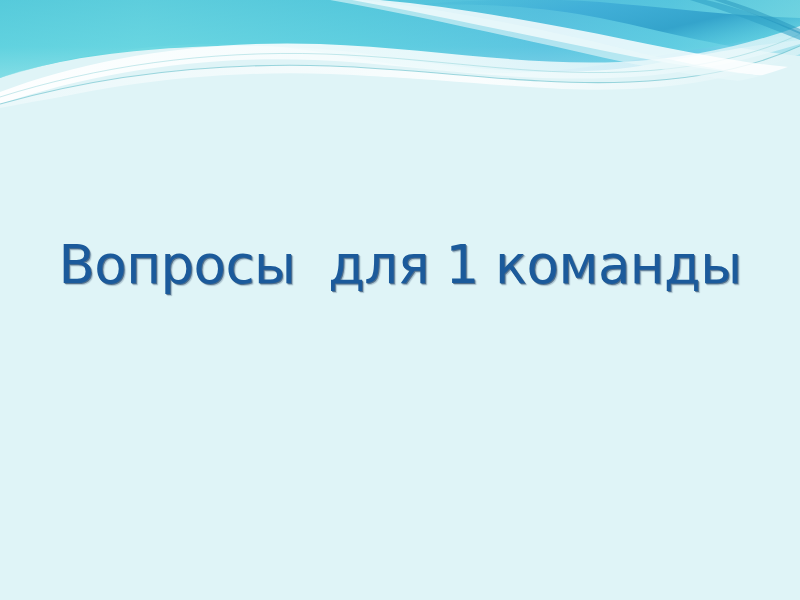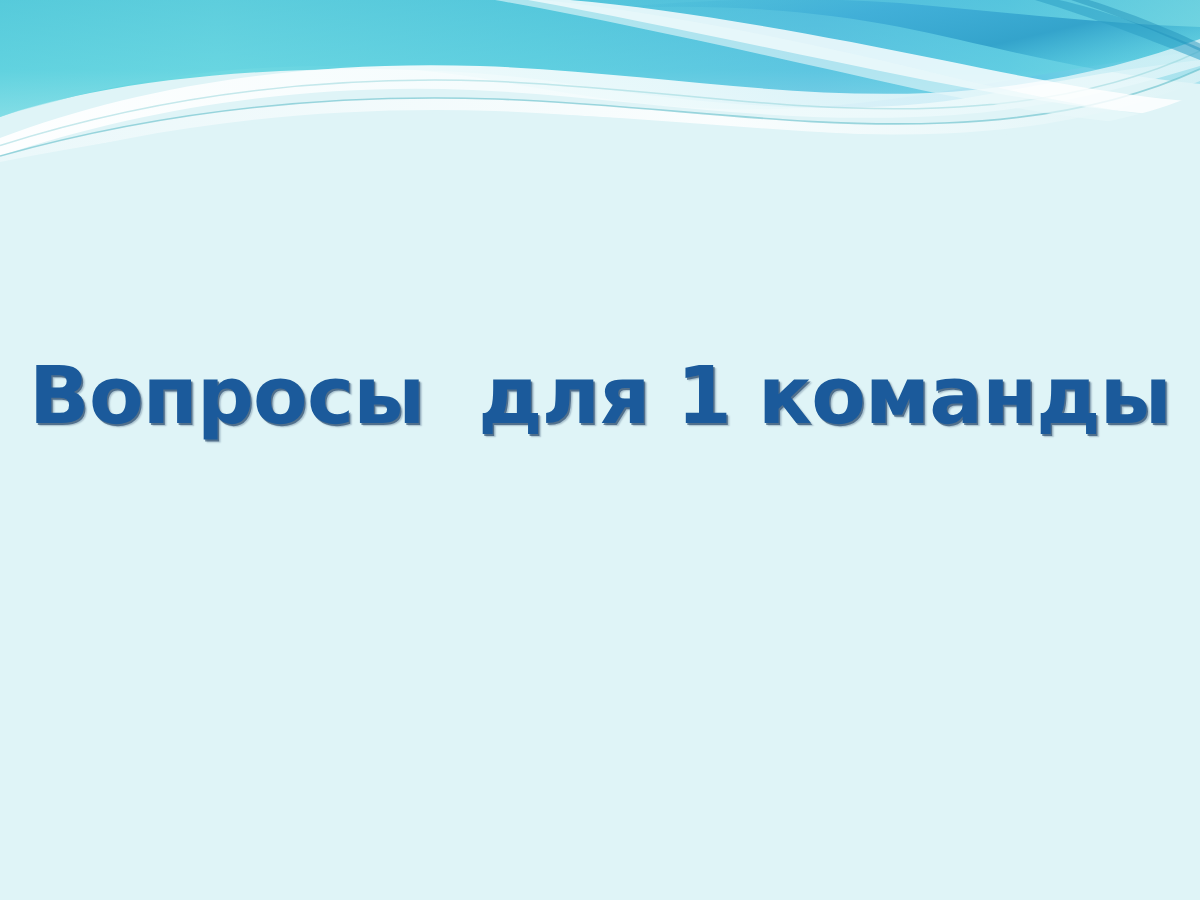--- a/index.html
+++ b/index.html
@@ -42,21 +42,21 @@
     position: absolute;
     left: 0;
     top: 236px;
     width: 800px;
     text-align: center;
   }
   #slide-title {
     margin: 0;
     font-family: "DejaVu Sans", sans-serif;
     font-size: 53px;
-    font-weight: bold;
+    font-weight: normal;
     line-height: 1.08;
     letter-spacing: -0.5px;
     color: #1b5a9b;
     white-space: pre;
     text-shadow:
        1px 1px 0 rgba(10,45,85,0.55),
        2px 2px 1px rgba(10,45,85,0.25);
   }
 </style>
 </head>

